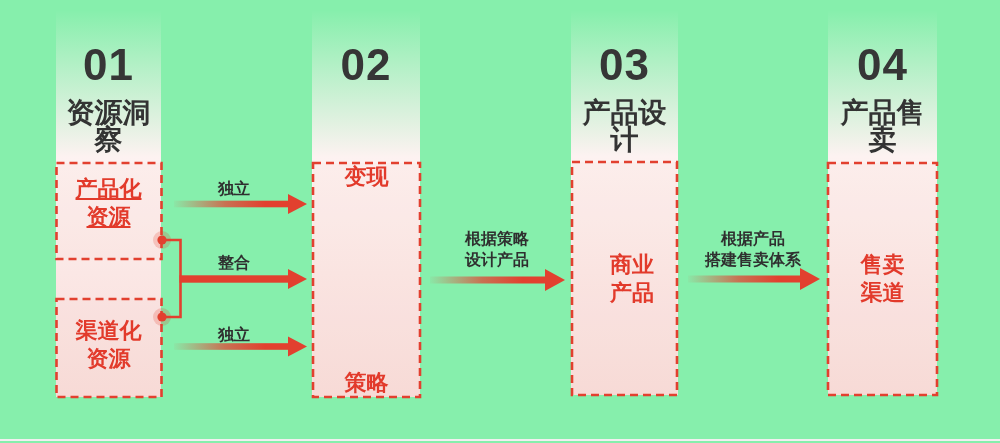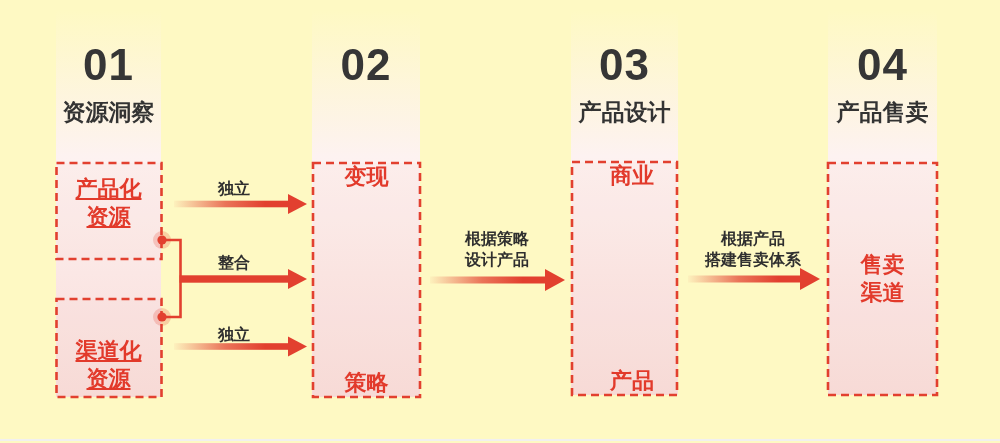--- a/index.html
+++ b/index.html
@@ -3,21 +3,21 @@
 <meta charset="utf-8">
 <style>
   * { margin: 0; padding: 0; box-sizing: border-box; }
   html, body { background: #ffffff; }
   body { font-family: "Liberation Sans", "DejaVu Sans", sans-serif; }
 
   .canvas {
     position: relative;
     width: 1000px;
     height: 443px;
-    background: #fef9c3;
+    background: #86efac;
     overflow: hidden;
   }
 
   
   .strip {
     position: absolute;
     top: 10px;
     background: linear-gradient(180deg,
       rgba(255,255,255,0) 0%,
       #fdf2f1 38%,
@@ -46,21 +46,21 @@
   }
   .hdr .num {
     font-size: 44px;
     line-height: 50px;
     font-weight: 700;
     letter-spacing: 1px;
     color: #363636;
   }
   .hdr .ttl {
     margin-top: 9px;
-    font-size: 23px;
+    font-size: 28px;
     line-height: 27px;
     font-weight: 700;
     color: #333333;
   }
   .hdr.h1 { left: 56px;  width: 105px; }
   .hdr.h2 { left: 312px; width: 108px; }
   .hdr.h3 { left: 571px; width: 107px; }
   .hdr.h4 { left: 828px; width: 109px; }
 
   
@@ -70,23 +70,23 @@
     flex-direction: column;
     align-items: center;
     justify-content: center;
     text-align: center;
     color: #e23a2b;
     font-size: 22px;
     font-weight: 700;
     line-height: 28px;
   }
   .boxlabel.bA { left: 56px;  top: 155px; width: 105px; height: 96px; text-decoration: underline; }
-  .boxlabel.bB { left: 56px;  top: 316px; width: 105px; height: 98px; text-decoration: underline; }
+  .boxlabel.bB { left: 56px;  top: 296px; width: 105px; height: 98px; }
   .boxlabel.bC { left: 313px; top: 163px; width: 107px; height: 234px; justify-content: space-between; }
-  .boxlabel.bD { left: 572px; top: 162px; width: 120px; height: 233px; justify-content: space-between; }
+  .boxlabel.bD { left: 572px; top: 162px; width: 120px; height: 233px; }
   .boxlabel.bE { left: 828px; top: 163px; width: 109px; height: 232px; text-align: right; }
 
   
   .smalllabel {
     position: absolute;
     left: 170px;
     width: 128px;
     text-align: center;
     font-size: 16px;
     line-height: 19px;

